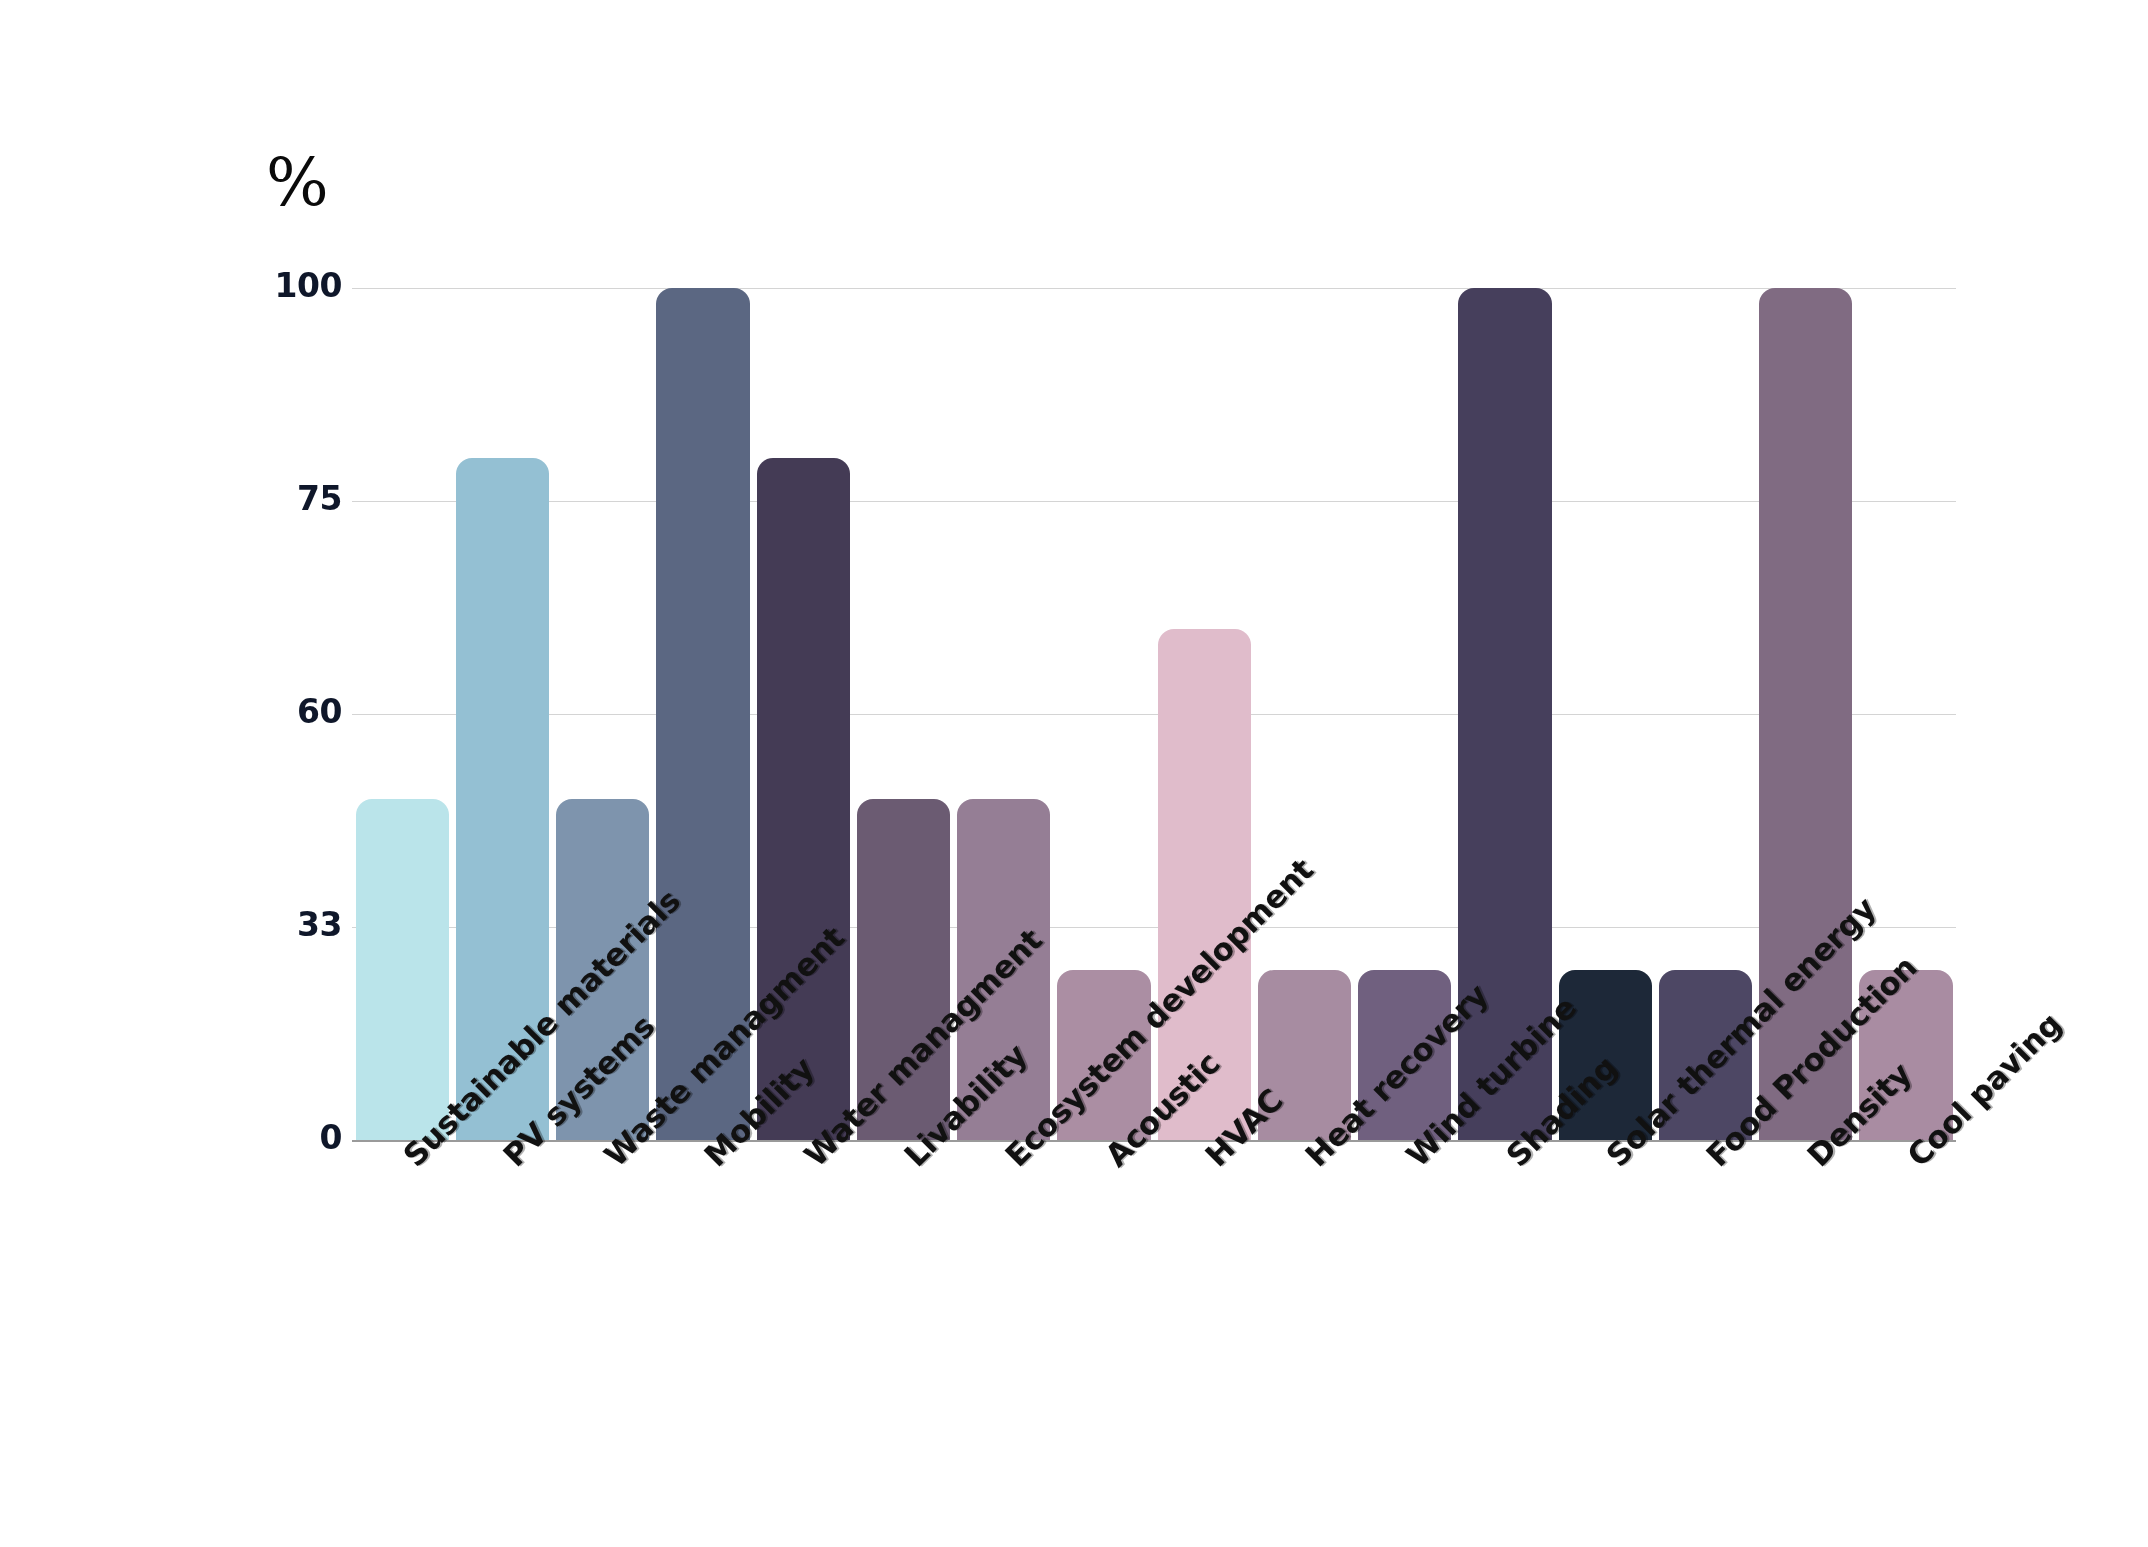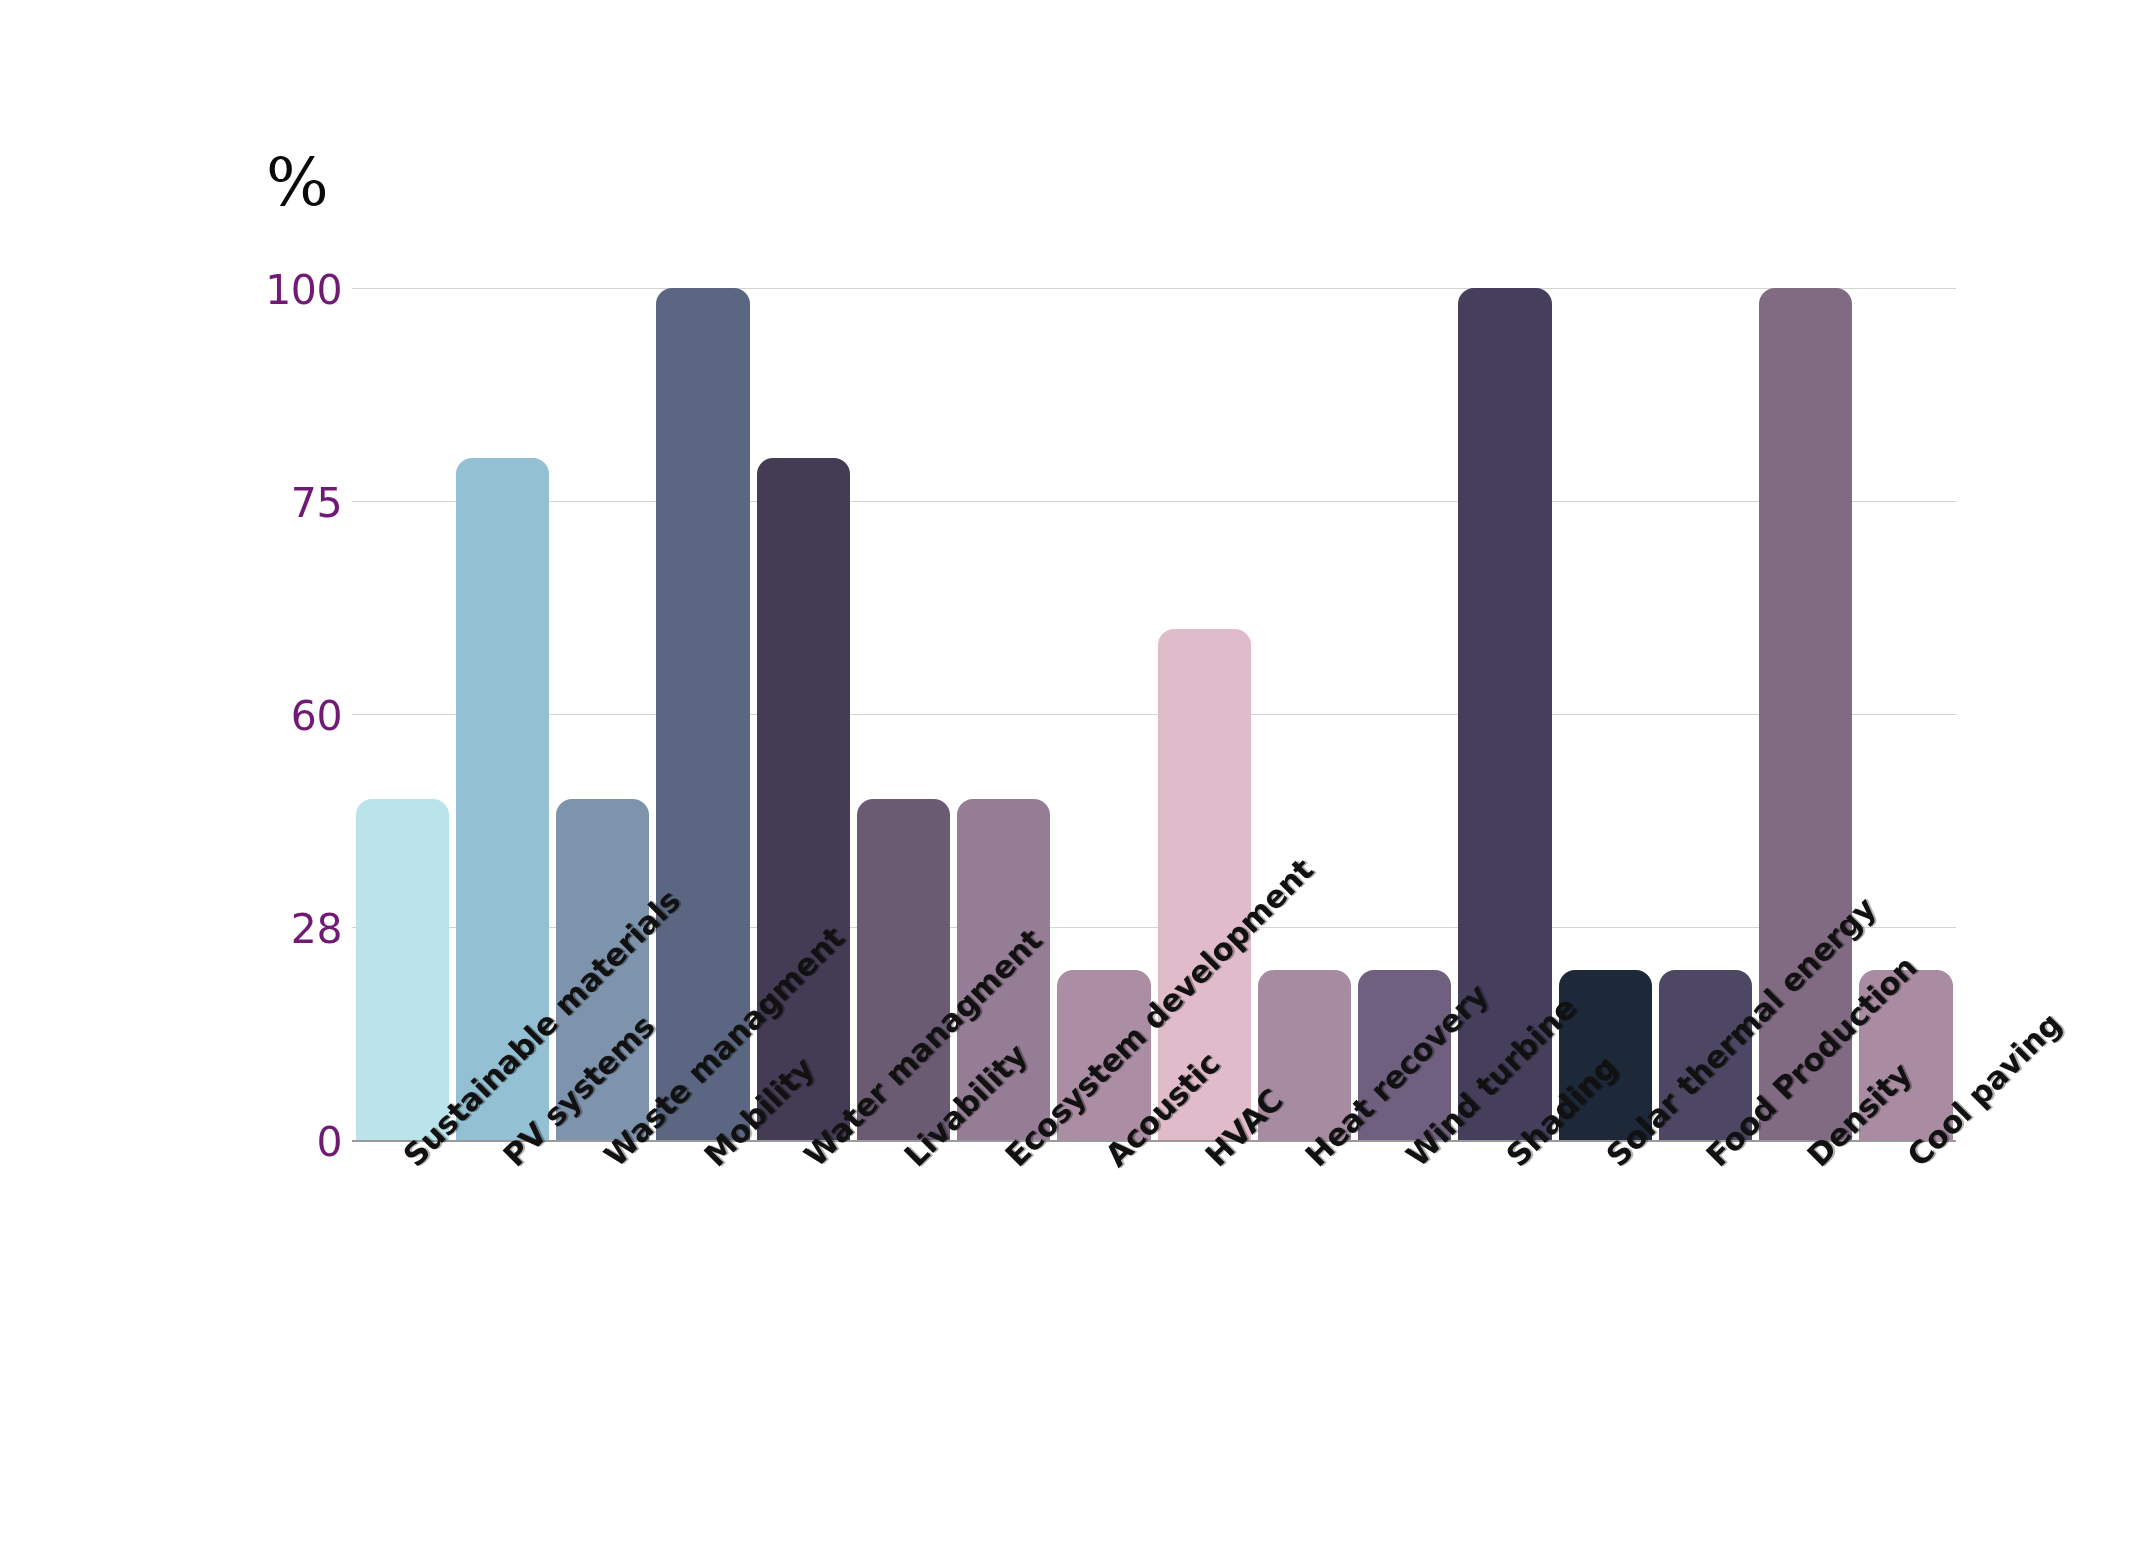--- a/index.html
+++ b/index.html
@@ -51,23 +51,23 @@
     background: #9a9a9a;
     height: 2px;
   }
 
   
   .ytick {
     position: absolute;
     width: 120px;
     text-align: right;
     font-family: "DejaVu Sans", sans-serif;
-    font-size: 41px;
-    font-weight: 400;
-    color: #701a75;
+    font-size: 33px;
+    font-weight: 700;
+    color: #0f172a;
     letter-spacing: -0.5px;
   }
 
   
   #bars {
     position: absolute;
     left: 352px;
     top: 288px;
     width: 1604px;
     height: 852px;
@@ -148,17 +148,17 @@
       <div class="xtick" style="left: 946.375px;"><span>Heat recovery</span></div>
       <div class="xtick" style="left: 1046.62px;"><span>Wind turbine</span></div>
       <div class="xtick" style="left: 1146.88px;"><span>Shading</span></div>
       <div class="xtick" style="left: 1247.12px;"><span>Solar thermal energy</span></div>
       <div class="xtick" style="left: 1347.38px;"><span>Food Production</span></div>
       <div class="xtick" style="left: 1447.62px;"><span>Density</span></div>
       <div class="xtick" style="left: 1547.88px;"><span>Cool paving</span></div>
     </div>
 
 <div class="ytick" style="left: 222px; top: 1118px;">0</div>
-    <div class="ytick" style="left: 222px; top: 905px;">28</div>
+    <div class="ytick" style="left: 222px; top: 905px;">33</div>
     <div class="ytick" style="left: 222px; top: 692px;">60</div>
     <div class="ytick" style="left: 222px; top: 479px; text-align: right;">75</div>
     <div class="ytick" style="left: 222px; top: 266px;">100</div>
   </div>
 
 </body></html>

